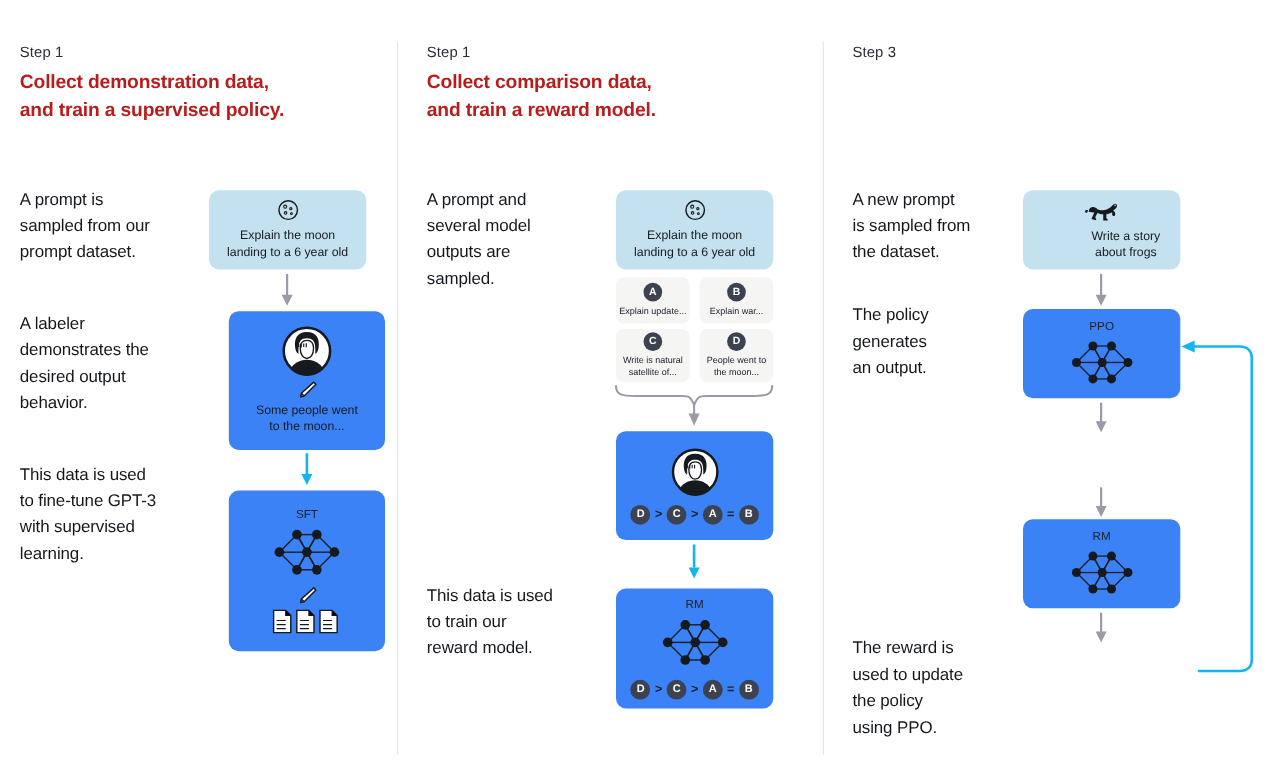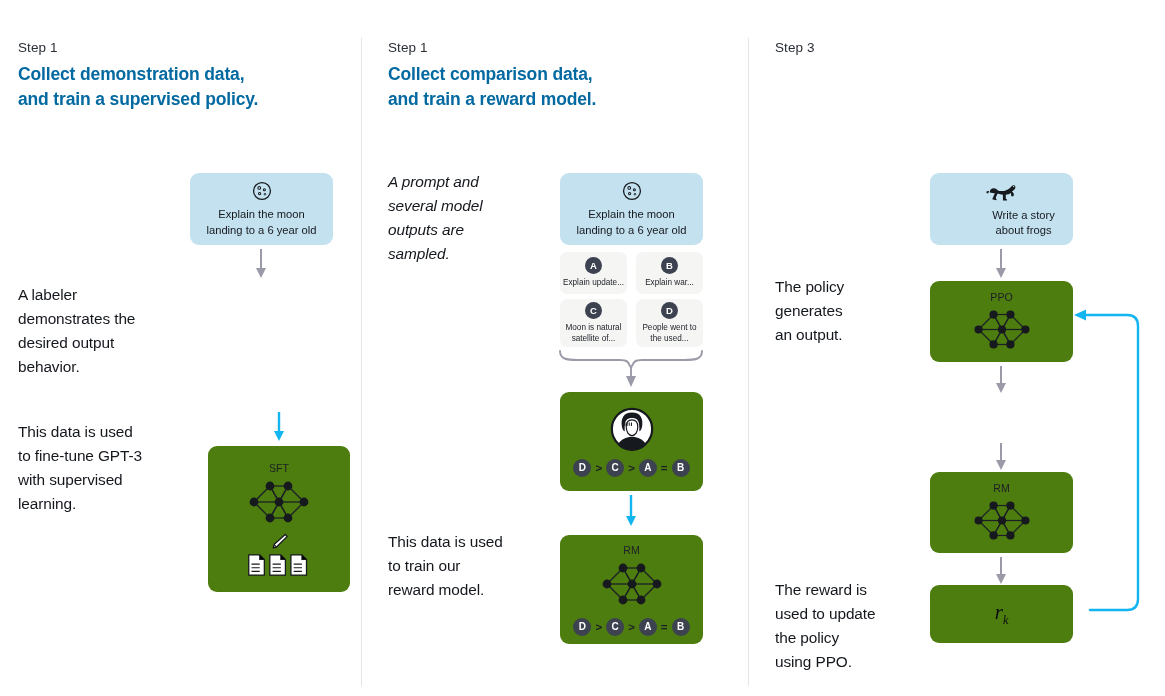--- a/index.html
+++ b/index.html
@@ -26,34 +26,34 @@
   #col2 { left: 388px; width: 340px; }
   #col3 { left: 775px; width: 372px; }
 
   .step-label {
     position: absolute; top: 40px; left: 0;
     font-size: 13.5px; color: #2a2f36; letter-spacing: .1px;
   }
   .step-title {
     position: absolute; top: 62px; left: 0;
     font-size: 17.5px; font-weight: bold; line-height: 1.42;
-    color: #0369a1; letter-spacing: -.15px; width: 330px;
+    color: #b91c1c; letter-spacing: -.15px; width: 330px;
   }
 
   
   .desc {
     position: absolute; left: 0;
     font-size: 15.4px; line-height: 1.56; color: #14181d;
     width: 175px; letter-spacing: -.1px;
   }
 
   
   .box {
     position: absolute;
-    background: #4d7c0f;
+    background: #3b82f6;
     border-radius: 9px;
     display: flex; flex-direction: column;
     align-items: center; justify-content: center;
     text-align: center;
   }
   .box.blue { background: #c3e1ef; }
   .box-text {
     font-size: 11.2px; line-height: 1.36; color: #16191d;
     padding: 0 8px;
   }
@@ -100,20 +100,23 @@
 <div class="page">
 
   <div class="vsep" id="sep1"></div>
   <div class="vsep" id="sep2"></div>
 
   <div class="col" id="col1">
     <div class="step-label">Step 1</div>
     <div class="step-title" style="white-space: pre-line;">Collect demonstration data,
 and train a supervised policy.</div>
 
+    <div class="desc" style="top: 170px; white-space: pre-line;">A prompt is
+sampled from our
+prompt dataset.</div>
     <div class="desc" style="top: 283px; white-space: pre-line;">A labeler
 demonstrates the
 desired output
 behavior.</div>
     <div class="desc" style="top: 420px; white-space: pre-line;">This data is used
 to fine-tune GPT-3
 with supervised
 learning.</div>
 
     <div class="box blue" style="left:172px; top:173px; width:143px; height:72px;">
@@ -130,20 +133,39 @@
 landing to a 6 year old</div>
     </div>
 
     <div class="arrow" style="left:236px; top:249px;">
       <svg width="14" height="30" viewBox="0 0 14 30">
         <line x1="7" y1="0" x2="7" y2="20" stroke="#9a9aa8" stroke-width="2"></line>
         <polygon points="7,29 2,19 12,19" fill="#9a9aa8"></polygon>
       </svg>
     </div>
 
+    <div class="box" style="left:190px; top:283px; width:142px; height:126px;">
+      <span class="icon">
+        <svg width="46" height="46" viewBox="0 0 48 48">
+          <circle cx="24" cy="24" r="22" fill="#ffffff" stroke="#16191d" stroke-width="2.4"></circle>
+          <path d="M24 6 C14.5 6 12 13 12.8 20 C13.3 24.5 14.6 26 16 26.6 L16 22 C16 14.5 19 12 24 12 C29 12 32 14.5 32 22 L32 26.6 C33.4 26 34.7 24.5 35.2 20 C36 13 33.5 6 24 6 Z" fill="#16191d"></path>
+          <path d="M24 14 C20 14 17.7 16.6 17.7 21.6 C17.7 27.4 20.4 31.2 24 31.2 C27.6 31.2 30.3 27.4 30.3 21.6 C30.3 16.6 28 14 24 14 Z" fill="#ffffff" stroke="#16191d" stroke-width="1.3"></path>
+          <path d="M16.2 20.4 L16.2 17.2 M18.6 20.8 L18.6 16.6 M21 20.4 L21 17 M23.4 20.6 L23.4 16.8" stroke="#16191d" stroke-width="1.1"></path>
+          <path d="M24 32.4 C16.6 32.4 10.6 36.6 8.4 41.4 A22 22 0 0 0 39.6 41.4 C37.4 36.6 31.4 32.4 24 32.4 Z" fill="#16191d"></path>
+        </svg>
+      </span>
+      <span class="icon" style="margin-top:4px;">
+        <svg width="20" height="16" viewBox="0 0 22 18">
+          <path d="M18 1.6 L20.2 3.8 L8.2 15.8 L4.6 16.6 L5.4 13 Z" fill="#ffffff" stroke="#16191d" stroke-width="1.5" stroke-linejoin="round"></path>
+          <path d="M5.4 13 L8.2 15.8" stroke="#16191d" stroke-width="1.3"></path>
+        </svg>
+      </span>
+      <div class="box-text" style="margin-top:4px; white-space:pre-line;">Some people went
+to the moon...</div>
+    </div>
 
     <div class="arrow" style="left:254px; top:412px;">
       <svg width="14" height="30" viewBox="0 0 14 30">
         <line x1="7" y1="0" x2="7" y2="20" stroke="#13b5f0" stroke-width="2.4"></line>
         <polygon points="7,29 2,19 12,19" fill="#13b5f0"></polygon>
       </svg>
     </div>
 
     <div class="box" style="left:190px; top:446px; width:142px; height:146px;">
       <div class="box-cap">SFT</div>
@@ -200,21 +222,21 @@
         </svg>
       </span>
     </div>
   </div>
 
   <div class="col" id="col2">
     <div class="step-label">Step 1</div>
     <div class="step-title" style="white-space: pre-line;">Collect comparison data,
 and train a reward model.</div>
 
-    <div class="desc" style="top: 170px; white-space: pre-line; font-style: italic;">A prompt and
+    <div class="desc" style="top: 170px; white-space: pre-line;">A prompt and
 several model
 outputs are
 sampled.</div>
     <div class="desc" style="top: 530px; white-space: pre-line;">This data is used
 to train our
 reward model.</div>
 
     <div class="box blue" style="left:172px; top:173px; width:143px; height:72px;">
       <span class="icon">
         <svg width="22" height="22" viewBox="0 0 24 24">
@@ -232,27 +254,27 @@
     <div class="optcard" style="left:172px; top:252px; width:67px; height:42px;">
       <div class="badge">A</div>
       <div class="optlabel" style="white-space:pre-line;">Explain update...</div>
     </div>
     <div class="optcard" style="left:248px; top:252px; width:67px; height:42px;">
       <div class="badge">B</div>
       <div class="optlabel" style="white-space:pre-line;">Explain war...</div>
     </div>
     <div class="optcard" style="left:172px; top:299px; width:67px; height:48px;">
       <div class="badge">C</div>
-      <div class="optlabel" style="white-space:pre-line;">Moon is natural
+      <div class="optlabel" style="white-space:pre-line;">Write is natural
 satellite of...</div>
     </div>
     <div class="optcard" style="left:248px; top:299px; width:67px; height:48px;">
       <div class="badge">D</div>
       <div class="optlabel" style="white-space:pre-line;">People went to
-the used...</div>
+the moon...</div>
     </div>
 
     <div class="arrow" style="left:170px; top:350px;">
       <svg width="148" height="38" viewBox="0 0 148 38">
         <path d="M2 1 C2 9 8 10 20 10 L62 10 C70 10 70 12 73 18 C76 12 76 10 84 10 L126 10 C138 10 144 9 144 1" fill="none" stroke="#9a9aa8" stroke-width="1.9" stroke-linecap="round" stroke-linejoin="round"></path>
         <line x1="73" y1="16" x2="73" y2="27" stroke="#9a9aa8" stroke-width="1.9"></line>
         <polygon points="73,37 68,26 78,26" fill="#9a9aa8"></polygon>
       </svg>
     </div>
 
@@ -323,20 +345,23 @@
         <div class="badge">A</div>
         <div class="rankop">=</div>
         <div class="badge">B</div>
       </div>
     </div>
   </div>
 
   <div class="col" id="col3">
     <div class="step-label">Step 3</div>
 
+    <div class="desc" style="top: 170px; white-space: pre-line;">A new prompt
+is sampled from
+the dataset.</div>
     <div class="desc" style="top: 275px; white-space: pre-line;">The policy
 generates
 an output.</div>
     <div class="desc" style="top: 578px; white-space: pre-line;">The reward is
 used to update
 the policy
 using PPO.</div>
 
     <div class="box blue" style="left:155px; top:173px; width:143px; height:72px;">
       <span class="icon">
@@ -438,23 +463,20 @@
       </span>
     </div>
 
     <div class="arrow" style="left:219px; top:557px;">
       <svg width="14" height="28" viewBox="0 0 14 28">
         <line x1="7" y1="0" x2="7" y2="18" stroke="#9a9aa8" stroke-width="2"></line>
         <polygon points="7,27 2,17 12,17" fill="#9a9aa8"></polygon>
       </svg>
     </div>
 
-    <div class="box" style="left:155px; top:585px; width:143px; height:58px;">
-      <div class="formula"><span>r</span><sub>k</sub></div>
-    </div>
 
     <div class="arrow" style="left:295px; top:305px;">
       <svg width="85" height="315" viewBox="0 0 85 315">
         <path d="M14 10 L57 10 C64 10 68 14 68 21 L68 294 C68 301 64 305 57 305 L20 305" fill="none" stroke="#13b5f0" stroke-width="2.4" stroke-linecap="round"></path>
         <polygon points="4,10 16,4.6 16,15.4" fill="#13b5f0"></polygon>
       </svg>
     </div>
   </div>
 
 </div>

